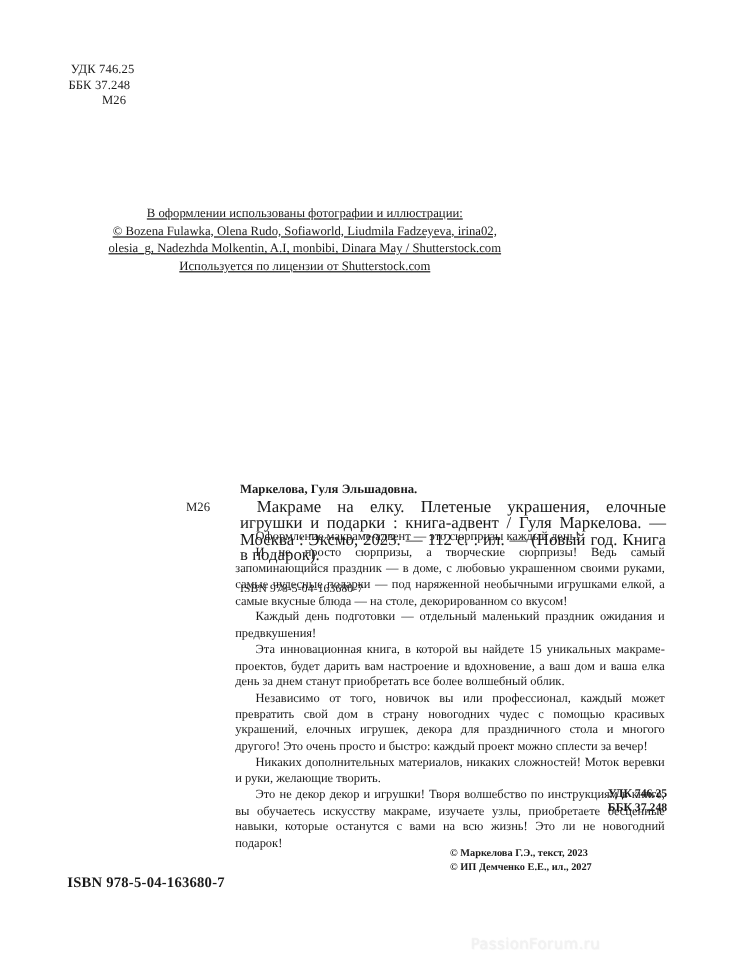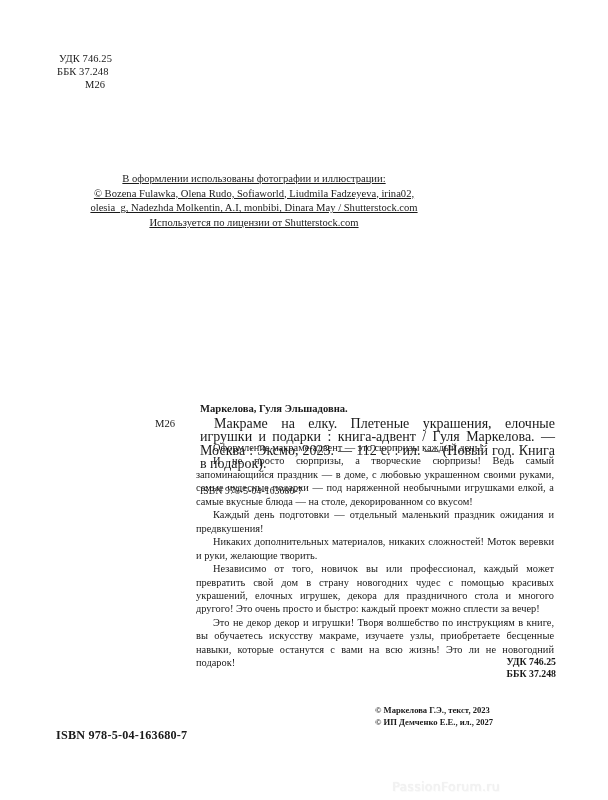--- a/index.html
+++ b/index.html
@@ -187,22 +187,23 @@
       <span class="sigla">М26</span>
       <div class="record-text">Макраме на елку. Плетеные украшения, елочные игрушки и подарки : книга-адвент / Гуля Маркелова. — Москва : Эксмо, 2023. — 112 с. : ил. — (Новый год. Книга в подарок).</div>
     </div>
     <div class="isbn-inline">ISBN 978-5-04-163680-7</div>
   </div>
 
   <div class="annotation">
     <p>Оформление макраме-адвент — это сюрпризы каждый день!</p>
     <p>И не просто сюрпризы, а творческие сюрпризы! Ведь самый запоминающийся праздник — в доме, с любовью украшенном своими руками, самые чудесные подарки — под наряженной необычными игрушками елкой, а самые вкусные блюда — на столе, декорированном со вкусом!</p>
     <p>Каждый день подготовки — отдельный маленький праздник ожидания и предвкушения!</p>
+    <p>Эта инновационная книга, в которой вы найдете 15 уникальных макраме-проектов, будет дарить вам настроение и вдохновение, а ваш дом и ваша елка день за днем станут приобретать все более волшебный облик.</p>
+    <p>Независимо от того, новичок вы или профессионал, каждый может превратить свой дом в страну новогодних чудес  с помощью красивых украшений, елочных игрушек, декора для праздничного стола и многого другого! Это очень просто и быстро: каждый проект можно сплести за вечер!</p>
     <p>Никаких дополнительных материалов, никаких сложностей! Моток веревки и руки, желающие творить.</p>
-    <p>Независимо от того, новичок вы или профессионал, каждый может превратить свой дом в страну новогодних чудес  с помощью красивых украшений, елочных игрушек, декора для праздничного стола и многого другого! Это очень просто и быстро: каждый проект можно сплести за вечер!</p>
     <p>Это не декор декор и игрушки! Творя волшебство по инструкциям в книге, вы обучаетесь искусству макраме, изучаете узлы, приобретаете бесценные навыки, которые останутся с вами на всю жизнь! Это ли не новогодний подарок!</p>
   </div>
 
   <div class="codes-bottom">
     <span class="line">УДК 746.25</span>
     <span class="line">ББК 37.248</span>
   </div>
 
   <div class="copyright">
     <span class="cr">© Маркелова Г.Э., текст, 2023</span>

